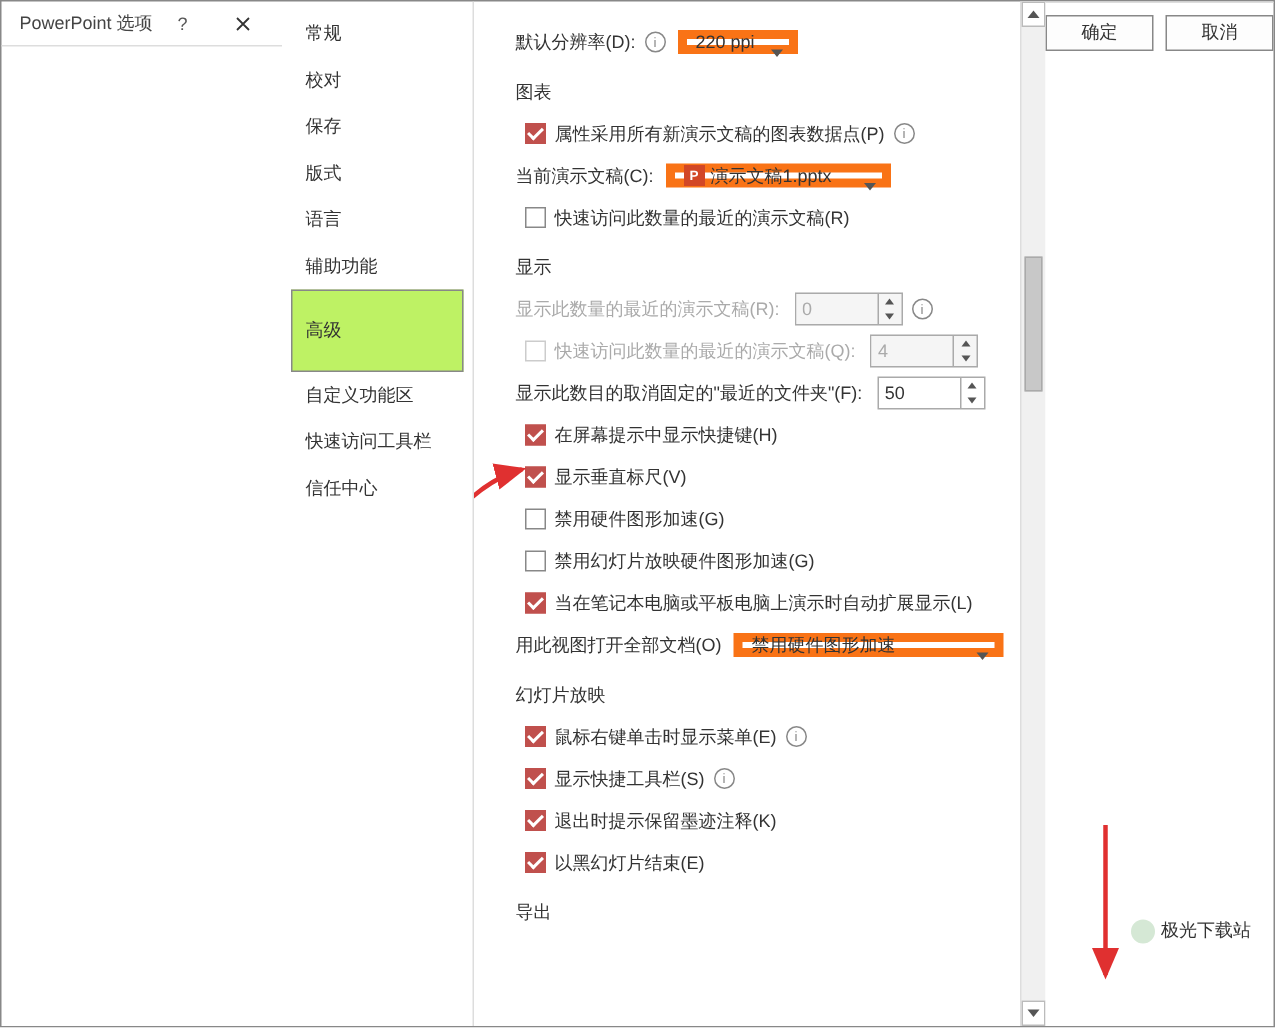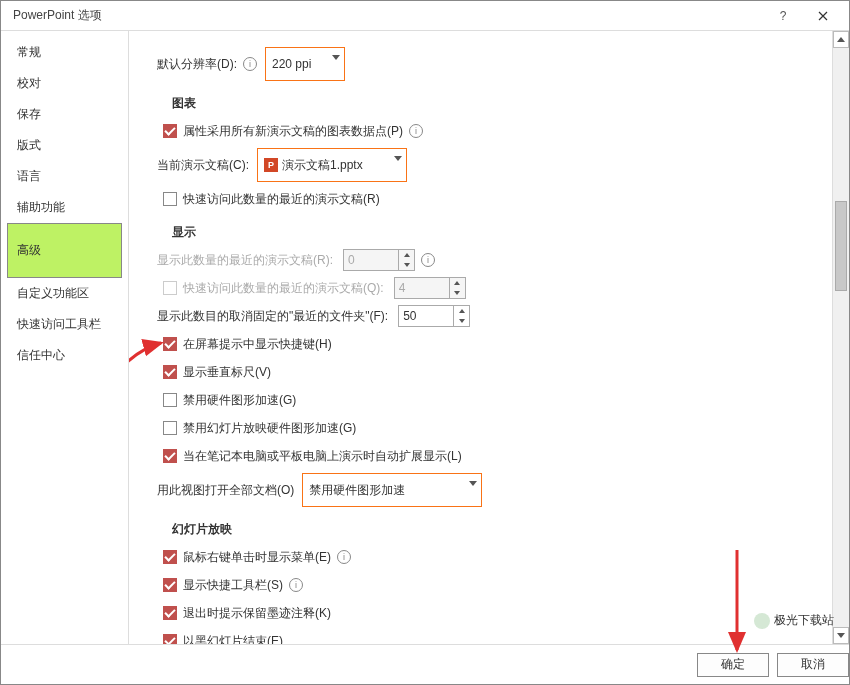--- a/index.html
+++ b/index.html
@@ -1,34 +1,34 @@
 <!DOCTYPE html>
 <html><head>
 <meta charset="utf-8">
 <style>
 *{box-sizing:border-box;margin:0;padding:0;font-family:"Microsoft YaHei","Segoe UI",sans-serif;font-size:12px;color:#333}
 body{background:#fff;width:850px;height:685px;position:relative;overflow:hidden}
-.dialog{width:850px;height:685px;border:1px solid #888;display:flex;flex-direction:column;background:#fff}
+.dialog{width:850px;height:685px;border:1px solid #888;display:flex;flex-direction:row;background:#fff}
 .titlebar{height:30px;display:flex;align-items:center;padding:0 6px 0 12px;border-bottom:1px solid #ddd}
 .titlebar .title{flex:1;font-size:12px;color:#444}
 .titlebar .btn{width:40px;height:30px;display:flex;align-items:center;justify-content:center;color:#555}
 .body{flex:1;display:flex;overflow:hidden}
 .sidebar{width:128px;border-right:1px solid #ddd;padding:6px 6px 6px 6px;display:flex;flex-direction:column;gap:0}
 .side-item{padding:7px 10px;font-size:12px;color:#333;cursor:pointer}
 .side-item.selected{background:#bef264;border:1px solid #888;padding:18px 9px}
 .content{flex:1;position:relative;overflow:hidden;padding:10px 20px 10px 28px}
 .row{display:flex;align-items:center;margin:6px 0;min-height:22px}
-.section-head{font-weight:bold;color:#333;margin:14px 0 8px 15px}
+.section-head{font-weight:normal;color:#333;margin:14px 0 8px 0}
 .chk{width:14px;height:14px;border:1px solid #888;margin-right:6px;display:inline-flex;align-items:center;justify-content:center;background:#fff;flex-shrink:0}
 .chk.checked{background:#c0504d;border-color:#c0504d}
 .chk.checked::after{content:"";width:8px;height:4px;border-left:2px solid #fff;border-bottom:2px solid #fff;transform:rotate(-45deg);margin-top:-2px}
 .label-txt{font-size:12px;color:#333}
 .label-txt.disabled{color:#aaa}
 .info-icon{width:14px;height:14px;border-radius:50%;border:1px solid #888;display:inline-flex;align-items:center;justify-content:center;font-size:9px;color:#888;margin-left:6px}
-.dropdown{height:34px;border:1px solid #f97316;background:#fff;display:inline-flex;align-items:center;padding:0 4px 0 6px;margin-left:8px;position:relative}
+.dropdown{height:16px;border:6px solid #f97316;background:#fff;display:inline-flex;align-items:center;padding:0 4px 0 6px;margin-left:8px;position:relative}
 .dropdown .dd-text{font-size:12px;padding-right:18px}
 .dropdown .dd-arrow{position:absolute;right:4px;top:7px;width:0;height:0;border-left:4px solid transparent;border-right:4px solid transparent;border-top:5px solid #555}
 .dropdown .ppt-icon{width:14px;height:14px;background:#d24726;margin-right:4px;display:inline-flex;align-items:center;justify-content:center;color:#fff;font-size:9px;font-weight:bold}
 .spinner{height:22px;border:1px solid #aaa;display:inline-flex;align-items:center;width:72px;position:relative;margin-left:10px}
 .spinner input{border:0;width:52px;padding:0 4px;font-size:12px;outline:none;height:20px}
 .spinner .sp-btns{position:absolute;right:0;top:0;width:16px;height:20px;border-left:1px solid #aaa;display:flex;flex-direction:column}
 .spinner .sp-btns div{flex:1;display:flex;align-items:center;justify-content:center}
 .spinner .sp-btns .up::after{content:"";border-left:3px solid transparent;border-right:3px solid transparent;border-bottom:4px solid #555}
 .spinner .sp-btns .down::after{content:"";border-left:3px solid transparent;border-right:3px solid transparent;border-top:4px solid #555}
 .spinner.disabled{background:#f5f5f5}

